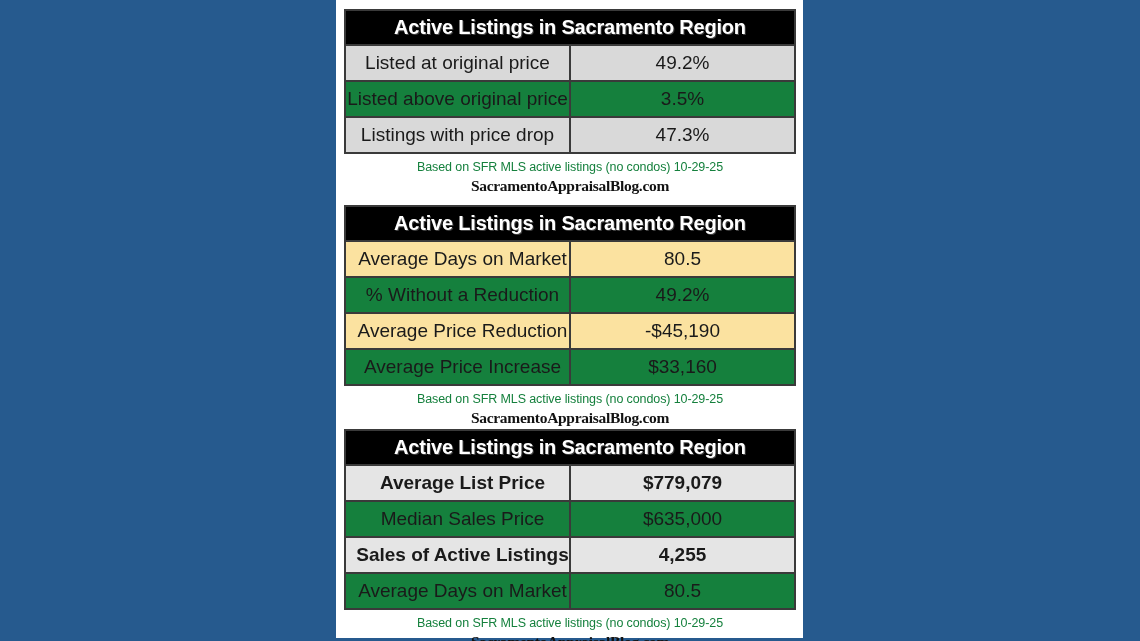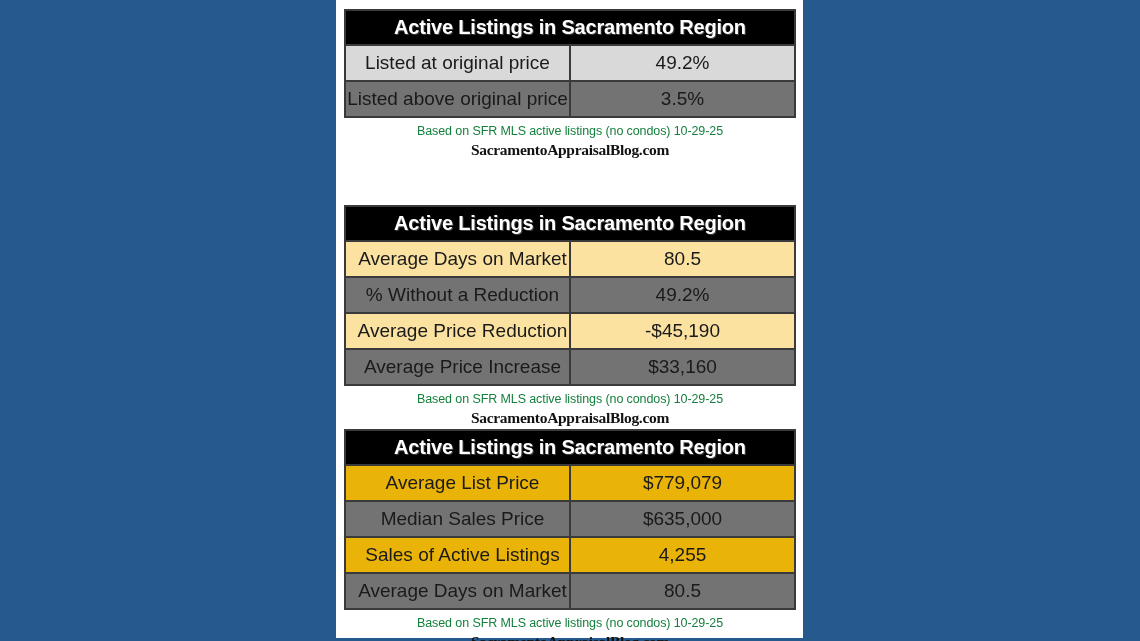--- a/index.html
+++ b/index.html
@@ -71,23 +71,23 @@
   }
   .lbl { width: 316px; }
   .val { width: 136px; text-align: center; }
 
   
   .t-center .lbl { text-align: center; }
   
   .t-left .lbl { text-align: center; padding-left: 10px; margin-top: 32px; }
 
   .row-gray  .lbl, .row-gray  .val { background: #D9D9D9; }
-  .row-white .lbl, .row-white .val { background: #737373; }
+  .row-white .lbl, .row-white .val { background: #15803d; }
   .row-yellow .lbl, .row-yellow .val { background: #FBE2A0; }
-  .row-blue  .lbl, .row-blue  .val { background: #eab308; }
+  .row-blue  .lbl, .row-blue  .val { background: #e5e5e5; font-weight: bold; }
 
   .footnote {
     width: 452px;
     text-align: center;
     font-size: 12.5px;
     color: #15803d;
     margin-top: 6px;
     letter-spacing: -0.1px;
     white-space: nowrap;
   }
@@ -115,20 +115,24 @@
             <tr class="tbl-header">
           <th colspan="2">Active Listings in Sacramento Region</th>
         </tr>
         <tr class="row-gray">
           <td class="lbl">Listed at original price</td>
           <td class="val">49.2%</td>
         </tr>
         <tr class="row-white">
           <td class="lbl">Listed above original price</td>
           <td class="val">3.5%</td>
+        </tr>
+        <tr class="row-gray">
+          <td class="lbl">Listings with price drop</td>
+          <td class="val">47.3%</td>
         </tr>
       </tbody>
         </table>
       <div class="footnote">Based on SFR MLS active listings (no condos) 10-29-25</div>
       <div class="site">SacramentoAppraisalBlog.com</div>
     </div>
 
     <div class="card card-2">
       <table class="stat-table t-left">
         <tbody>

